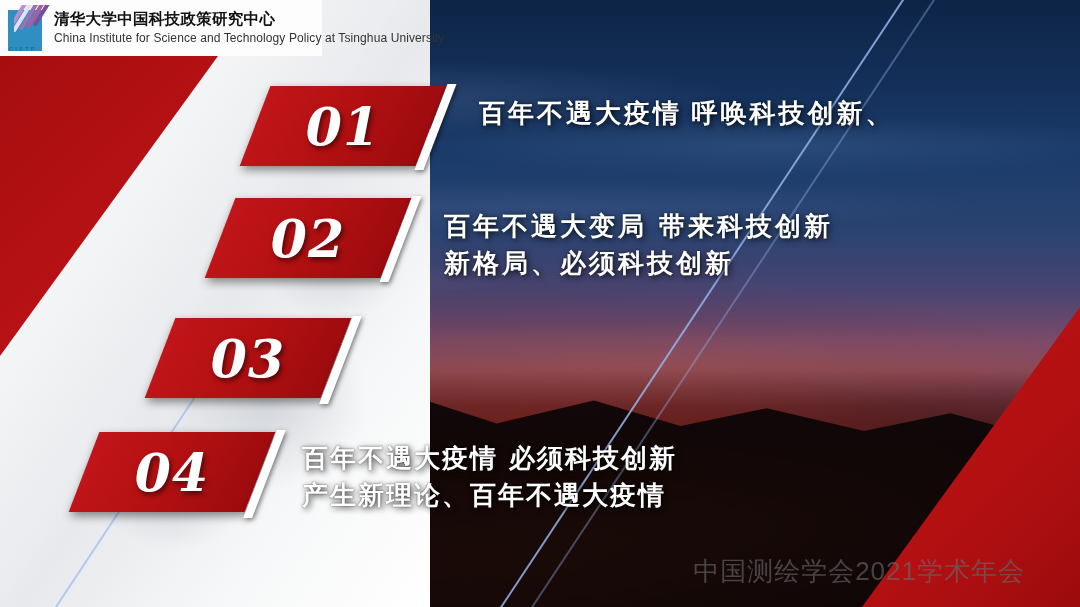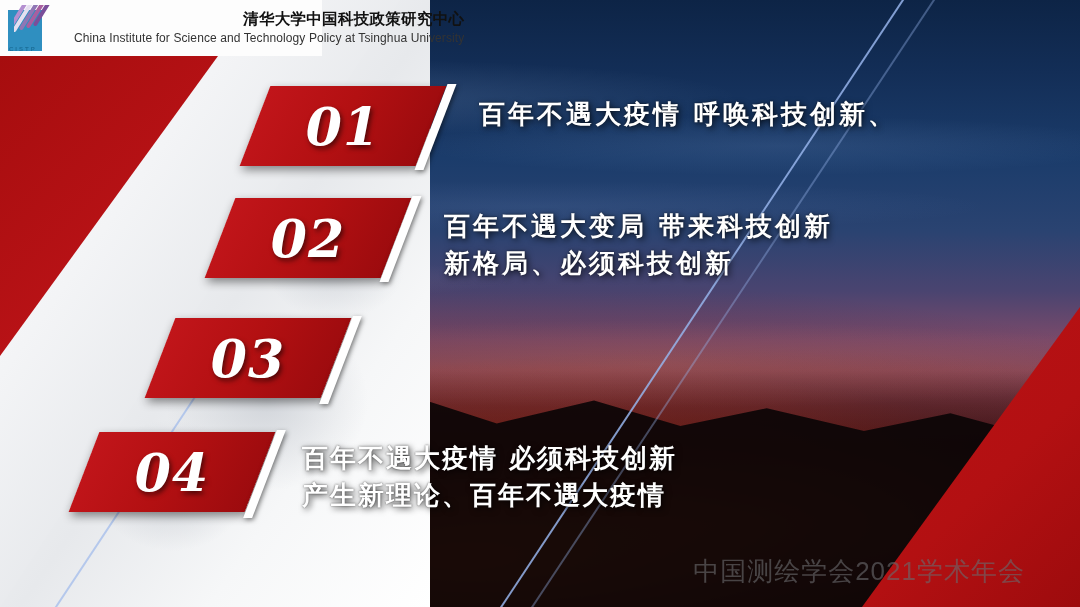--- a/index.html
+++ b/index.html
@@ -88,22 +88,22 @@
     width:1.5px; transform-origin:top left;
   }
   .hair-right{ top:-20px; left:915px; height:760px; transform:rotate(33.5deg); }
   .hair-right2{ top:-20px; left:946px; height:760px; transform:rotate(33.5deg); opacity:.45;}
   .hair-left{ top:380px; left:205px; height:300px; transform:rotate(33.5deg); opacity:.75;}
 
   
   .logo-plate{
     position:absolute; left:0; top:0; width:322px; height:56px;
     background:#fdfdfd;
-    display:flex; align-items:center; gap:24px;
-    padding-left:6px; box-sizing:border-box;text-align:right;
+    display:flex; align-items:center; gap:4px;
+    padding-left:6px; box-sizing:border-box;
   }
   .logo-mark{
     position:relative; width:44px;height:46px; flex:0 0 auto;
   }
   .logo-sq{
     position:absolute; left:2px; top:5px; width:34px;height:32px;
     background:#2f8fc0;
   }
   .logo-sq:after{
     content:""; position:absolute; left:0; bottom:-9px; width:34px;height:9px;
@@ -157,21 +157,21 @@
     padding:4px 10px 6px 12px;
     display:inline-block;
     box-shadow:2px 3px 8px rgba(0,0,0,.5);
   }
   .hl .body-txt{ text-shadow:1px 2px 4px rgba(40,10,70,.85); }
 
   
   #row1{ left:255px; top:86px; }
   #row1 .tag{ width:176px; height:80px; }
   #row1 .tag span{ font-size:52px; }
-  #row1 .body-txt{ font-size:26px; }
+  #row1 .body-txt{ font-size:26px;font-family:Liberation Serif, serif; }
   #row1 .txtwrap{ margin-left:48px; margin-top:10px; }
 
   #row2{ left:220px; top:198px; }
   #row2 .tag{ width:176px; height:80px; }
   #row2 .tag span{ font-size:52px; }
   #row2 .body-txt{ font-size:26px; }
   #row2 .txtwrap{ margin-left:48px; margin-top:10px; }
 
   #row3{ left:160px; top:318px; }
   #row3 .tag{ width:176px; height:80px; }

